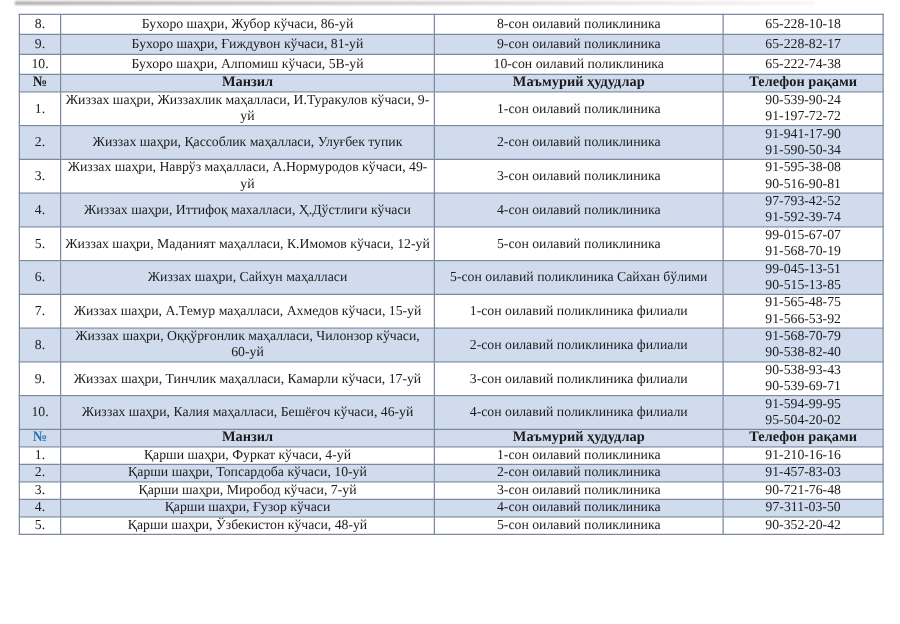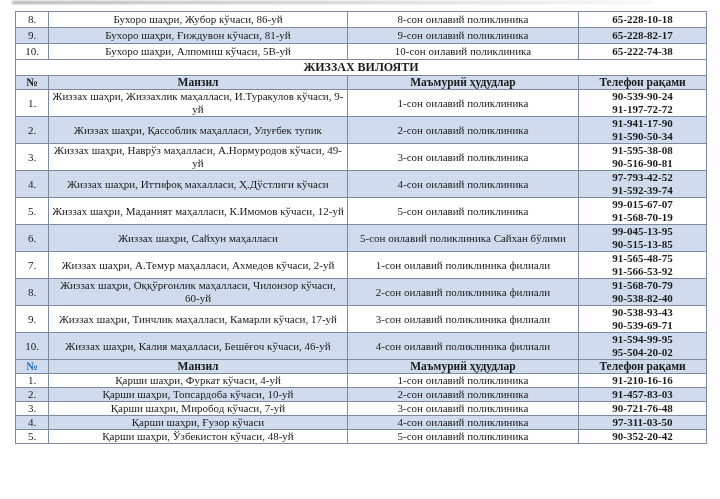--- a/index.html
+++ b/index.html
@@ -30,21 +30,21 @@
   tr.col-header td{
     background:#d0dcee;font-weight:bold;font-size:11.5px;
   }
   tr.col-header.ch-2 td{height:12px;}
   tr.sec-0 td{height:15px;}
   tr.sec-0.tall td{height:28px;}
   tr.sec-1 td{height:26px;}
   tr.sec-2 td{height:13px;}
   td.num-col{}
   .num-blue{color:#2e74b5;}
-  .phone-line{display:block;font-weight:bold;}
+  .phone-line{display:block;}
 </style>
 </head>
 <body>
 
 <div class="page">
   <div class="top-smudge"></div>
   <table class="clinics">
     <colgroup>
       <col style="width:33px">
       <col style="width:299px">
@@ -69,23 +69,20 @@
           </td>
         </tr>
         <tr class="sec-0 row-white">
           <td class="num-col">10.</td>
           <td>Бухоро шаҳри, Алпомиш кўчаси, 5В-уй</td>
           <td>10-сон оилавий поликлиника</td>
           <td>
             <span class="phone-line">65-222-74-38</span>
           </td>
         </tr>
-        <tr class="region-row">
-          <td colspan="4">ЖИЗЗАХ ВИЛОЯТИ</td>
-        </tr>
         <tr class="col-header ch-1">
           <td>№</td>
           <td>Манзил</td>
           <td>Маъмурий ҳудудлар</td>
           <td>Телефон рақами</td>
         </tr>
         <tr class="sec-1 row-white">
           <td class="num-col">1.</td>
           <td>Жиззах шаҳри, Жиззахлик маҳалласи, И.Туракулов кўчаси, 9-уй</td>
           <td>1-сон оилавий поликлиника</td>
@@ -128,27 +125,27 @@
           <td>
             <span class="phone-line">99-015-67-07</span>
             <span class="phone-line">91-568-70-19</span>
           </td>
         </tr>
         <tr class="sec-1 row-blue">
           <td class="num-col">6.</td>
           <td>Жиззах шаҳри, Сайхун маҳалласи</td>
           <td>5-сон оилавий поликлиника Сайхан бўлими</td>
           <td>
-            <span class="phone-line">99-045-13-95</span>
+            <span class="phone-line">99-045-13-51</span>
             <span class="phone-line">90-515-13-85</span>
           </td>
         </tr>
         <tr class="sec-1 row-white">
           <td class="num-col">7.</td>
-          <td>Жиззах шаҳри, А.Темур маҳалласи, Ахмедов кўчаси, 2-уй</td>
+          <td>Жиззах шаҳри, А.Темур маҳалласи, Ахмедов кўчаси, 15-уй</td>
           <td>1-сон оилавий поликлиника филиали</td>
           <td>
             <span class="phone-line">91-565-48-75</span>
             <span class="phone-line">91-566-53-92</span>
           </td>
         </tr>
         <tr class="sec-1 row-blue">
           <td class="num-col">8.</td>
           <td>Жиззах шаҳри, Оққўрғонлик маҳалласи, Чилонзор кўчаси, 60-уй</td>
           <td>2-сон оилавий поликлиника филиали</td>

